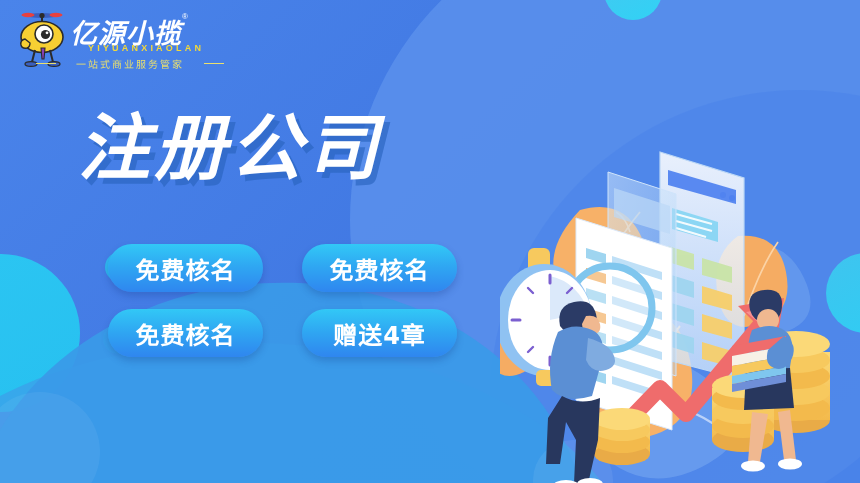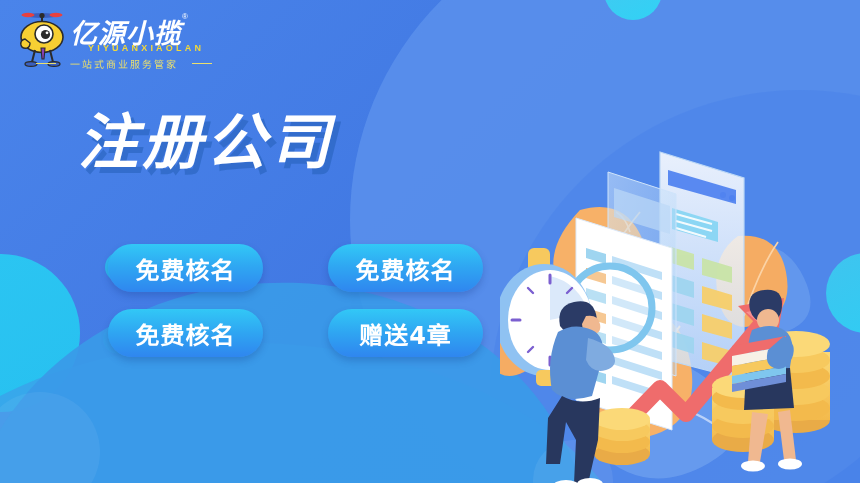--- a/index.html
+++ b/index.html
@@ -68,36 +68,36 @@
   .logo-reg{position:absolute;left:168px;top:6px;color:#fff;font-size:8px;}
   .logo-py{
     position:absolute;left:58px;top:37px;
     font-size:9px;color:#f3d83a;letter-spacing:3.2px;font-weight:bold;
     white-space:nowrap;
     margin-left:16px;
   }
   .logo-tag{
     position:absolute;left:22px;top:50px;
     font-size:10px;color:#eadf6e;letter-spacing:2px;white-space:nowrap;
-    display:flex;align-items:center;gap:14px;
+    display:flex;align-items:center;gap:20px;
   }
   .logo-tag .dash{display:inline-block;width:20px;height:1.5px;background:#eadf6e;}
 
   
   .title{
     position:absolute;left:78px;top:112px;
-    font-size:60px;line-height:1;font-weight:bold;font-style:italic;
+    font-size:72px;line-height:1;font-weight:bold;font-style:italic;
     color:#ffffff;letter-spacing:4px;white-space:nowrap;
     font-family:"DejaVu Sans","Liberation Sans",sans-serif;
     text-shadow:5px 6px 0 rgba(41,100,190,.65);
   }
 
   
   .pills{position:absolute;left:108px;top:244px;width:400px;}
-  .pill-row{display:flex;gap:65px;margin-bottom:17px;}
+  .pill-row{display:flex;gap:39px;margin-bottom:17px;}
   .pill{
     width:155px;height:48px;border-radius:24px;
     background:linear-gradient(180deg,#32c8f6 0%,#2fa6f2 48%,#2f86ef 100%);
     box-shadow:0 4px 7px rgba(20,60,140,.28);
     display:flex;align-items:center;justify-content:center;
     color:#ffffff;font-size:24px;font-weight:bold;letter-spacing:1px;
     font-family:"DejaVu Sans","Liberation Sans",sans-serif;
     white-space:nowrap;
   }
 

